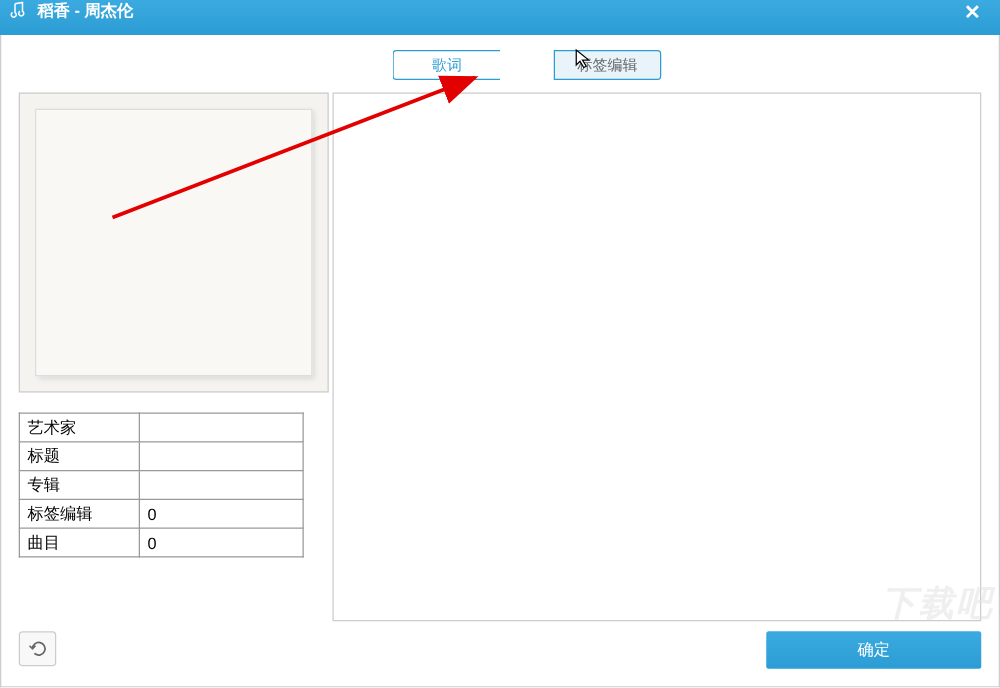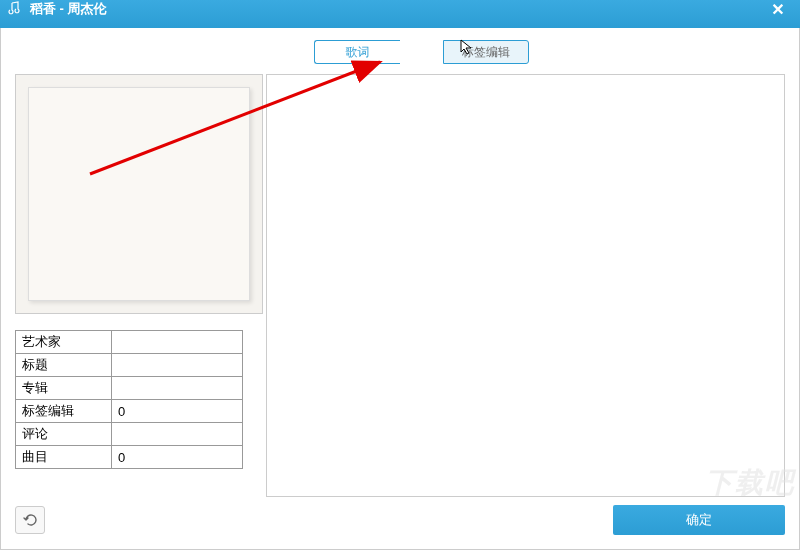--- a/index.html
+++ b/index.html
@@ -22,21 +22,21 @@
     .left-col { width: 248px; display: flex; flex-direction: column; }
     .cover-frame { width: 248px; height: 240px; border: 1px solid #ccc; background: #f5f3ef; padding: 12px; }
     .cover-inner { width: 100%; height: 100%; background: #faf8f4; border: 1px solid #ddd; box-shadow: 2px 2px 4px rgba(0,0,0,0.1); }
     
     .meta-table { margin-top: 16px; border-collapse: collapse; width: 228px; }
     .meta-table td { border: 1px solid #999; padding: 2px 6px; font-size: 13px; height: 20px; }
     .meta-table td:first-child { width: 96px; }
     
     .right-col { flex: 1; border: 1px solid #ccc; background: #fff; }
     
-    .footer { display: flex; align-items: center; padding: 8px; gap: 20px; }
+    .footer { display: flex; padding: 8px; gap: 20px; }
     .undo-btn { width: 30px; height: 28px; border: 1px solid #ccc; background: #f8f8f8; border-radius: 3px; cursor: pointer; display: flex; align-items: center; justify-content: center; }
     .spacer { flex: 1; }
     .btn { width: 172px; height: 30px; background: linear-gradient(to bottom, #3aaae0, #2c9dd4); color: #fff; border: none; border-radius: 2px; cursor: pointer; font-size: 13px; }
     
     .annotation-arrow { position: absolute; left: 85px; top: 56px; pointer-events: none; }
     .cursor-icon { position: absolute; left: 459px; top: 38px; pointer-events: none; }
     .watermark { position: absolute; right: 5px; bottom: 48px; color: #e0e0e0; font-size: 28px; font-weight: bold; font-style: italic; pointer-events: none; letter-spacing: 2px; opacity: 0.5; margin-top: 34px; }
   </style>
 </head>
 <body>
@@ -75,24 +75,20 @@
         </tr>
         <tr>
           <td>专辑</td>
           <td></td>
         </tr>
         <tr>
           <td>标签编辑</td>
           <td>0</td>
         </tr>
         <tr>
-          <td>评论</td>
-          <td></td>
-        </tr>
-        <tr>
           <td>曲目</td>
           <td>0</td>
         </tr>
       </tbody>
         </table>
     </div>
     <div class="right-col"></div>
   </div>
 
   <div class="footer">

